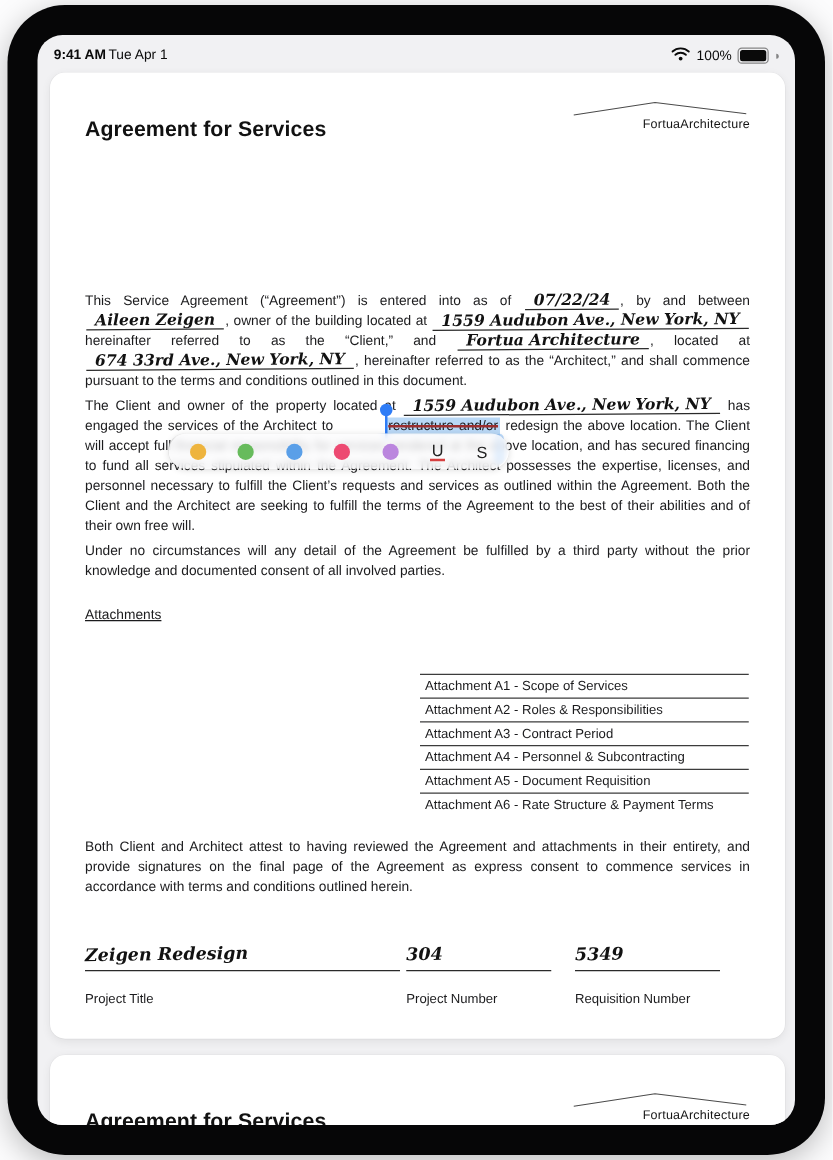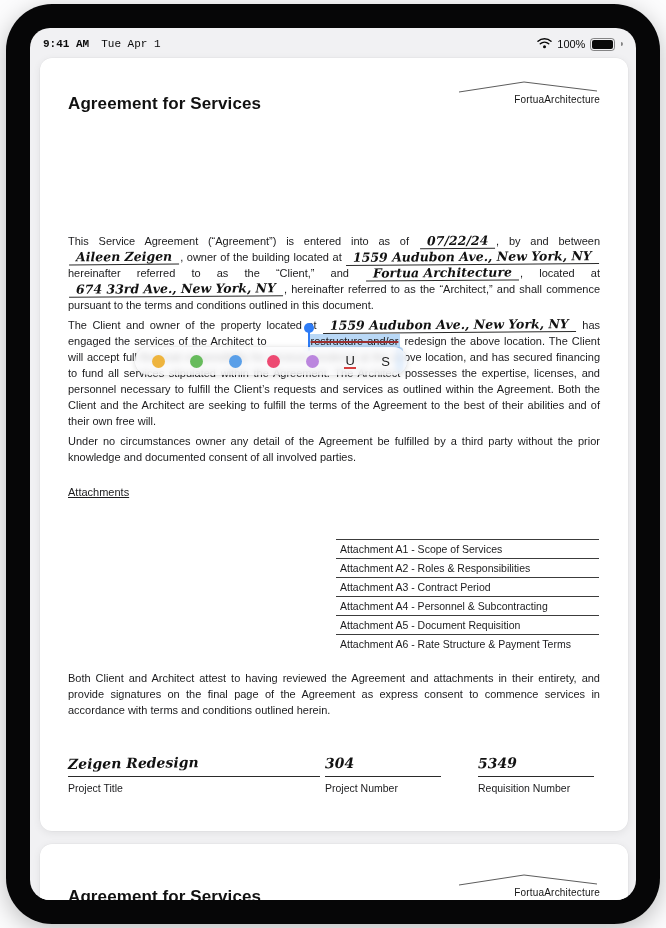--- a/index.html
+++ b/index.html
@@ -2,21 +2,21 @@
 <html><head>
 <meta charset="utf-8">
 <style>
   html,body{margin:0;padding:0;}
   body{width:666px;height:928px;position:relative;background:#fcfcfd;font-family:"Liberation Sans",sans-serif;overflow:hidden;}
   .bezel{position:absolute;left:6px;top:4px;width:654px;height:920px;background:#060607;border-radius:46px;box-shadow:0 6px 24px rgba(0,0,0,.25);}
   .screen{position:absolute;left:24px;top:24px;width:606px;height:872px;background:#f1f1f3;border-radius:20px;overflow:hidden;}
 
   
   .statusbar{position:absolute;top:8px;left:0;right:0;height:18px;font-size:11px;color:#0a0a0a;}
-  .sb-left{position:absolute;left:13px;top:2px;display:flex;gap:12px;align-items:flex-end;font-family:Liberation Mono, monospace;}
+  .sb-left{position:absolute;left:13px;top:2px;display:flex;gap:2px;align-items:flex-end;}
   .sb-time{font-weight:700;}
   .sb-date{font-weight:400;}
   .sb-right{position:absolute;right:13px;top:1px;display:flex;gap:5px;align-items:center;text-align:right;}
   .bat{width:23px;height:11px;border:1px solid rgba(0,0,0,.45);border-radius:3.5px;position:relative;}
   .bat-fill{position:absolute;left:1px;top:1px;right:1px;bottom:1px;background:#0a0a0a;border-radius:2px;}
   .bat-nub{width:1.6px;height:4px;background:rgba(0,0,0,.45);border-radius:0 2px 2px 0;margin-left:1px;}
 
   
   .page{position:absolute;background:#fff;box-shadow:0 0 0 .5px rgba(0,0,0,.04),0 2px 8px rgba(0,0,0,.07);}
   .page1{left:10px;top:30px;width:588px;height:773px;border-radius:12px;}
@@ -45,24 +45,24 @@
   .tb-s{font-size:13px;color:#222;line-height:13px;}
 
   .attach-head{position:absolute;left:28px;font-size:11px;color:#1b1b1d;text-decoration:underline;}
   .attach-table{position:absolute;left:296px;top:481px;width:263px;}
   .attach-row{border-top:1px solid #3c3c3c;font-size:10.5px;color:#1b1b1d;padding:3px 0 3px 4px;line-height:12px;}
 
   .fields{position:absolute;top:694px;left:0;right:0;height:60px;}
   .field{position:absolute;}
   .field-value{font-size:14px;line-height:22px;height:24px;border-bottom:1px solid #2a2a2a;white-space:nowrap;}
   .field-value .hand{display:inline-block;transform:rotate(-.8deg);}
-  .field-label{font-size:10.5px;color:#1b1b1d;margin-top:5px;}
+  .field-label{font-size:10.5px;color:#1b1b1d;margin-top:16px;}
   .f1{left:28px;width:252px;}
   .f2{left:285px;width:116px;}
-  .f3{left:438px;width:116px;}
+  .f3{left:420px;width:116px;}
 </style>
 </head>
 <body>
 
 <div class="bezel">
   <div class="screen">
 
     <div class="statusbar">
       <div class="sb-left">
         <span class="sb-time">9:41 AM</span>
@@ -106,21 +106,21 @@
       <div class="anno-toolbar">
         <span class="dot" style="background:#eeb43e"></span>
         <span class="dot" style="background:#67bb5c"></span>
         <span class="dot" style="background:#5a9fe8"></span>
         <span class="dot" style="background:#ed4a72"></span>
         <span class="dot" style="background:#bb86de"></span>
         <span class="tb-u">U</span>
         <span class="tb-s">S</span>
       </div>
 
-      <div class="para" style="top:375px;">Under no circumstances owner any detail of the Agreement be fulfilled by a third party without the prior knowledge and documented consent of all involved parties.</div>
+      <div class="para" style="top:375px;">Under no circumstances will any detail of the Agreement be fulfilled by a third party without the prior knowledge and documented consent of all involved parties.</div>
 
       <div class="attach-head" style="top:428px;">Attachments</div>
 
       <div class="attach-table">
         <div class="attach-row">Attachment A1 - Scope of Services</div>
         <div class="attach-row">Attachment A2 - Roles &amp; Responsibilities</div>
         <div class="attach-row">Attachment A3 - Contract Period</div>
         <div class="attach-row">Attachment A4 - Personnel &amp; Subcontracting</div>
         <div class="attach-row">Attachment A5 - Document Requisition</div>
         <div class="attach-row">Attachment A6 - Rate Structure &amp; Payment Terms</div>

